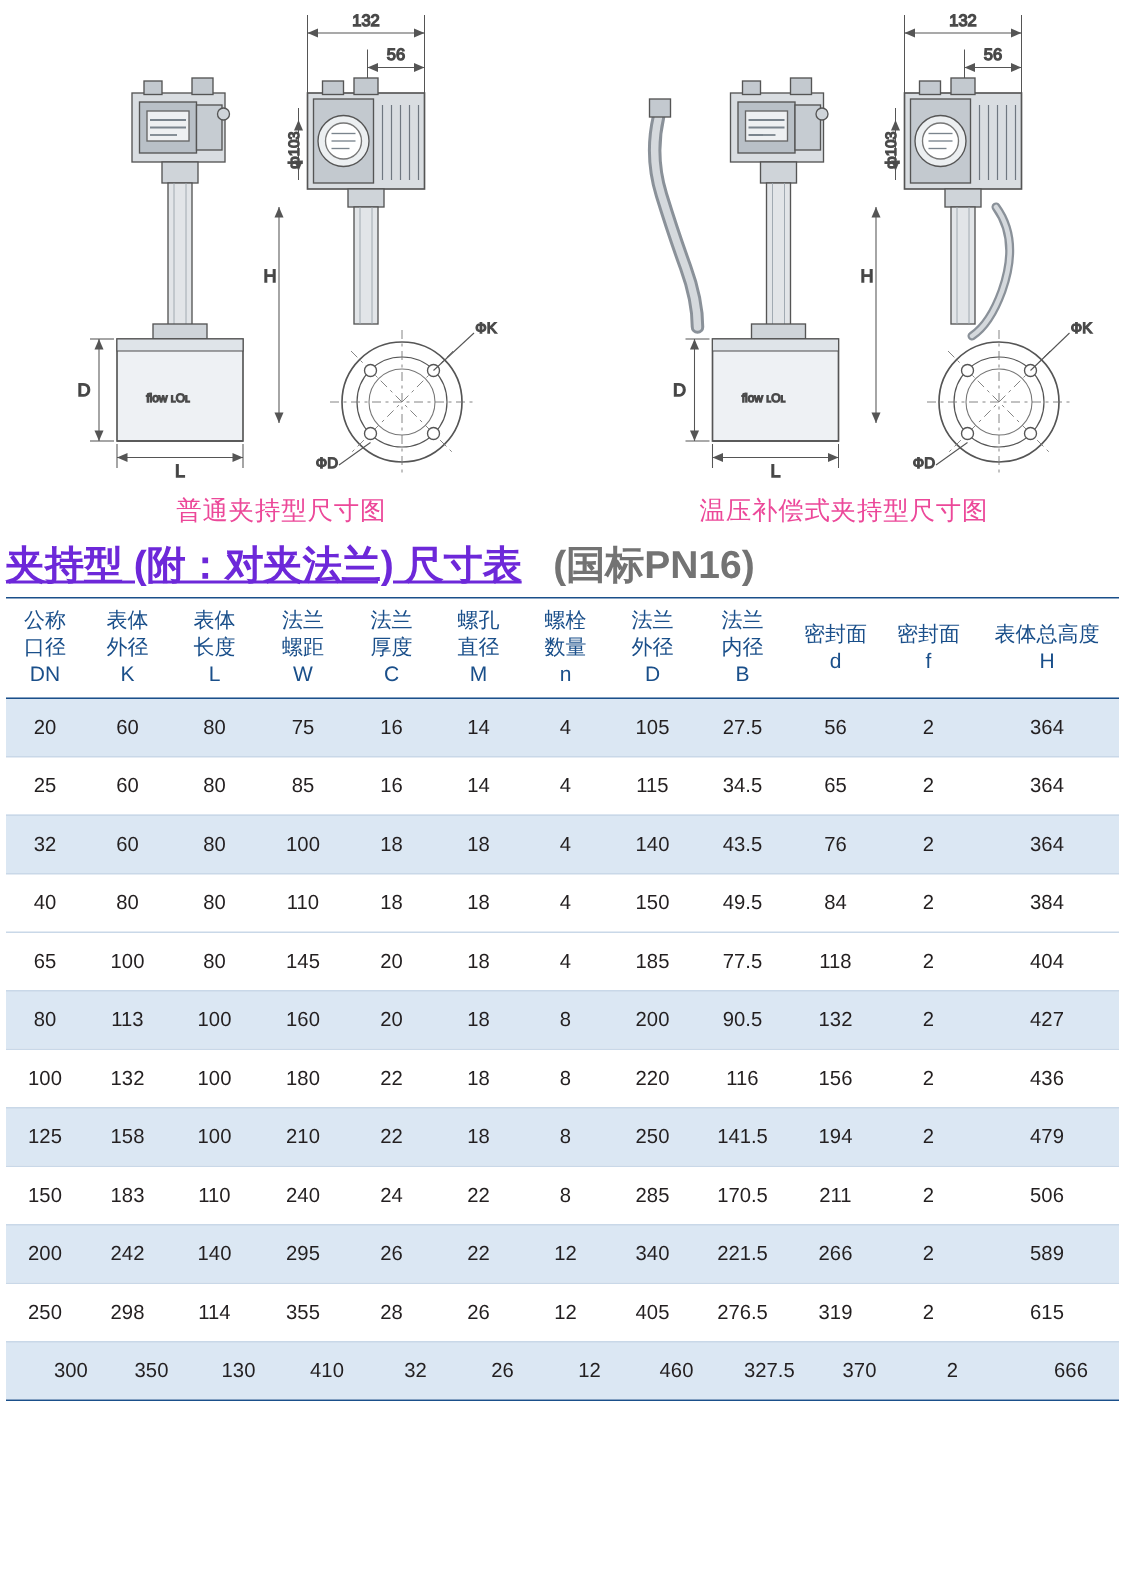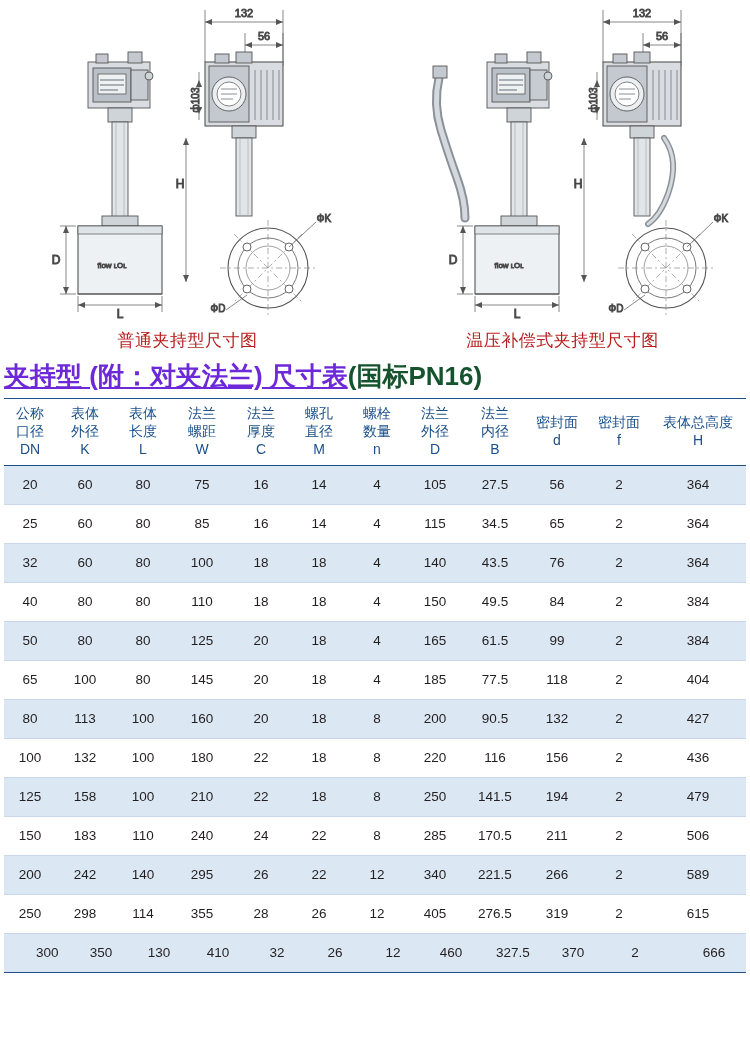--- a/index.html
+++ b/index.html
@@ -30,37 +30,37 @@
   }
   .panel-left { left: 0; }
   .panel-right { left: 375px; }
 
   .caption {
     position: absolute;
     bottom: 8px;
     width: 100%;
     text-align: center;
     font-size: 17px;
-    color: #b91c1c;
+    color: #ec4899;
     letter-spacing: 0.5px;
   }
 
   
   .svgwrap { position: absolute; top: 0; left: 0; }
 
   
   .title-row {
     padding: 2px 0 6px 4px;
     font-size: 26px;
     font-weight: bold;
     white-space: nowrap;
     line-height: 1.15;
   }
   .title-main { color: #6d28d9; text-decoration: underline; }
-  .title-accent { color: #14532d; }
+  .title-accent { color: #737373; margin-left: 21px; }
 
   
   table.dims {
     border-collapse: collapse;
     width: 742px;
     margin-left: 4px;
     table-layout: fixed;
   }
   table.dims th, table.dims td {
     text-align: center;
@@ -488,34 +488,20 @@
       <td>110</td>
       <td>18</td>
       <td>18</td>
       <td>4</td>
       <td>150</td>
       <td>49.5</td>
       <td>84</td>
       <td>2</td>
       <td>384</td>
     </tr>
-    <tr class="alt">
-      <td>50</td>
-      <td>80</td>
-      <td>80</td>
-      <td>125</td>
-      <td>20</td>
-      <td>18</td>
-      <td>4</td>
-      <td>165</td>
-      <td>61.5</td>
-      <td>99</td>
-      <td>2</td>
-      <td>384</td>
-    </tr>
     <tr>
       <td>65</td>
       <td>100</td>
       <td>80</td>
       <td>145</td>
       <td>20</td>
       <td>18</td>
       <td>4</td>
       <td>185</td>
       <td>77.5</td>

